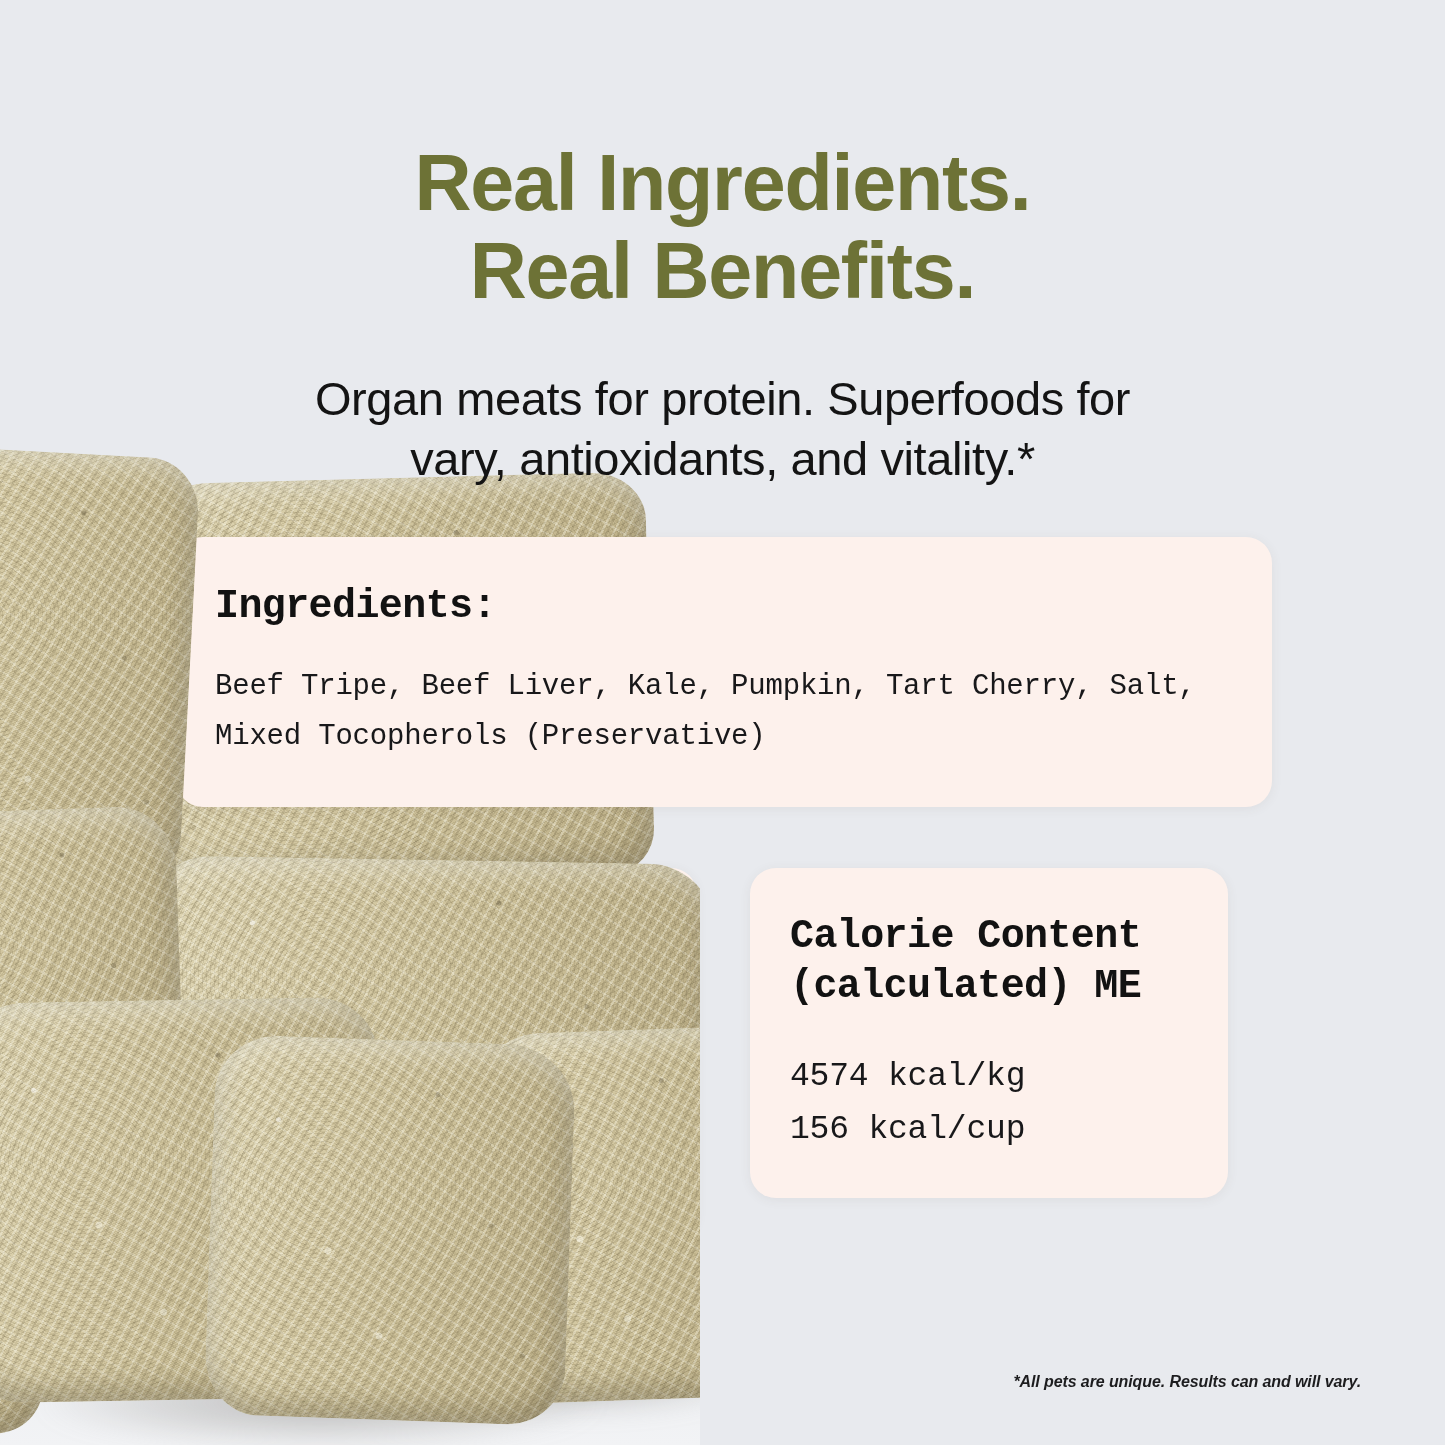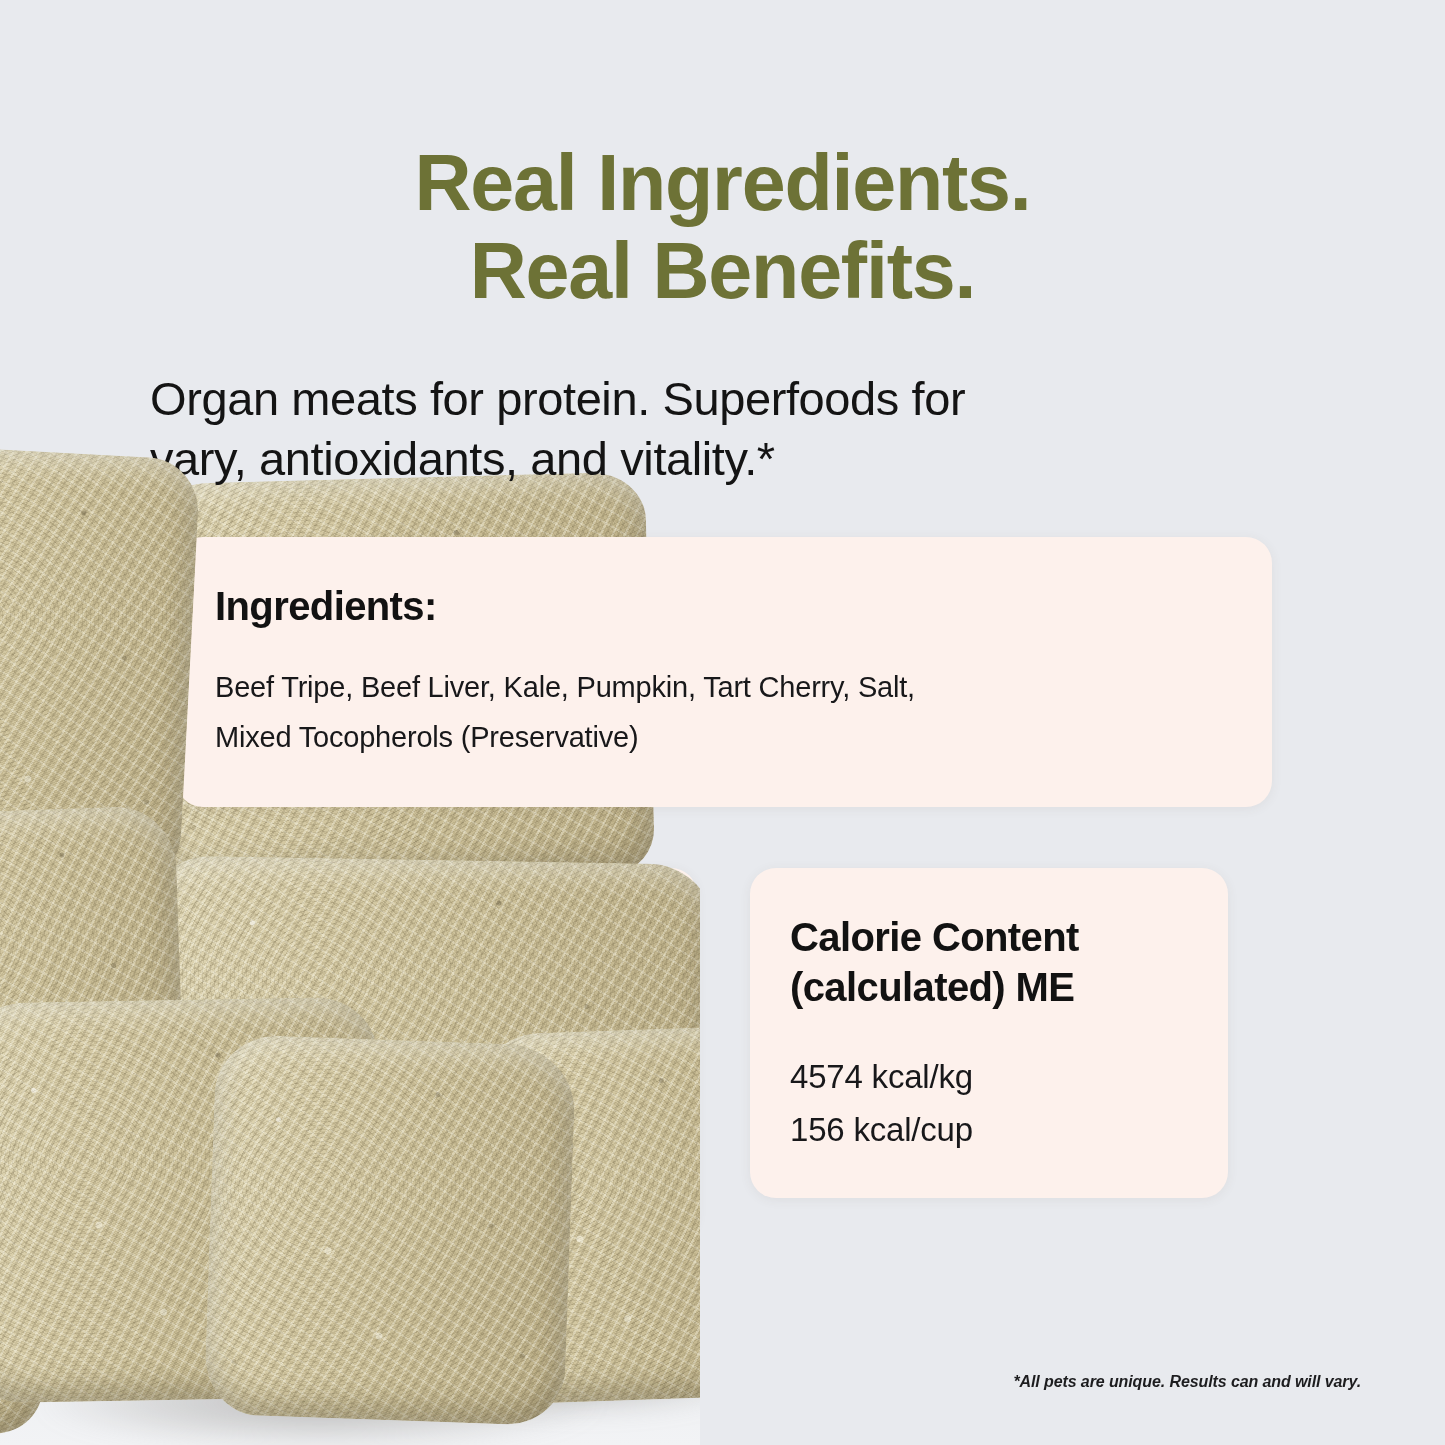--- a/index.html
+++ b/index.html
@@ -103,32 +103,34 @@
     line-height: 1.11;
     letter-spacing: -1.2px;
   }
   #headline .hl-line { display: block; }
 
   #subhead {
     position: absolute;
     left: 150px;
     top: 322px;
     width: 1145px;
+    text-align: center;
     color: #141414;
     font-size: 47px;
     line-height: 1.28;
     letter-spacing: -0.4px;
   }
   #subhead .sh-line { display: block; }
 
   .card {
     position: absolute;
     background: #fdf1ec;
     border-radius: 26px;
     box-shadow: 0 2px 12px rgba(80,70,60,0.07);
+    font-family: Liberation Mono, monospace;
   }
 
   #card-ingredients {
     left: 177px;
     top: 537px;
     width: 1095px;
     height: 270px;
   }
   #card-analysis {
     left: 177px;

